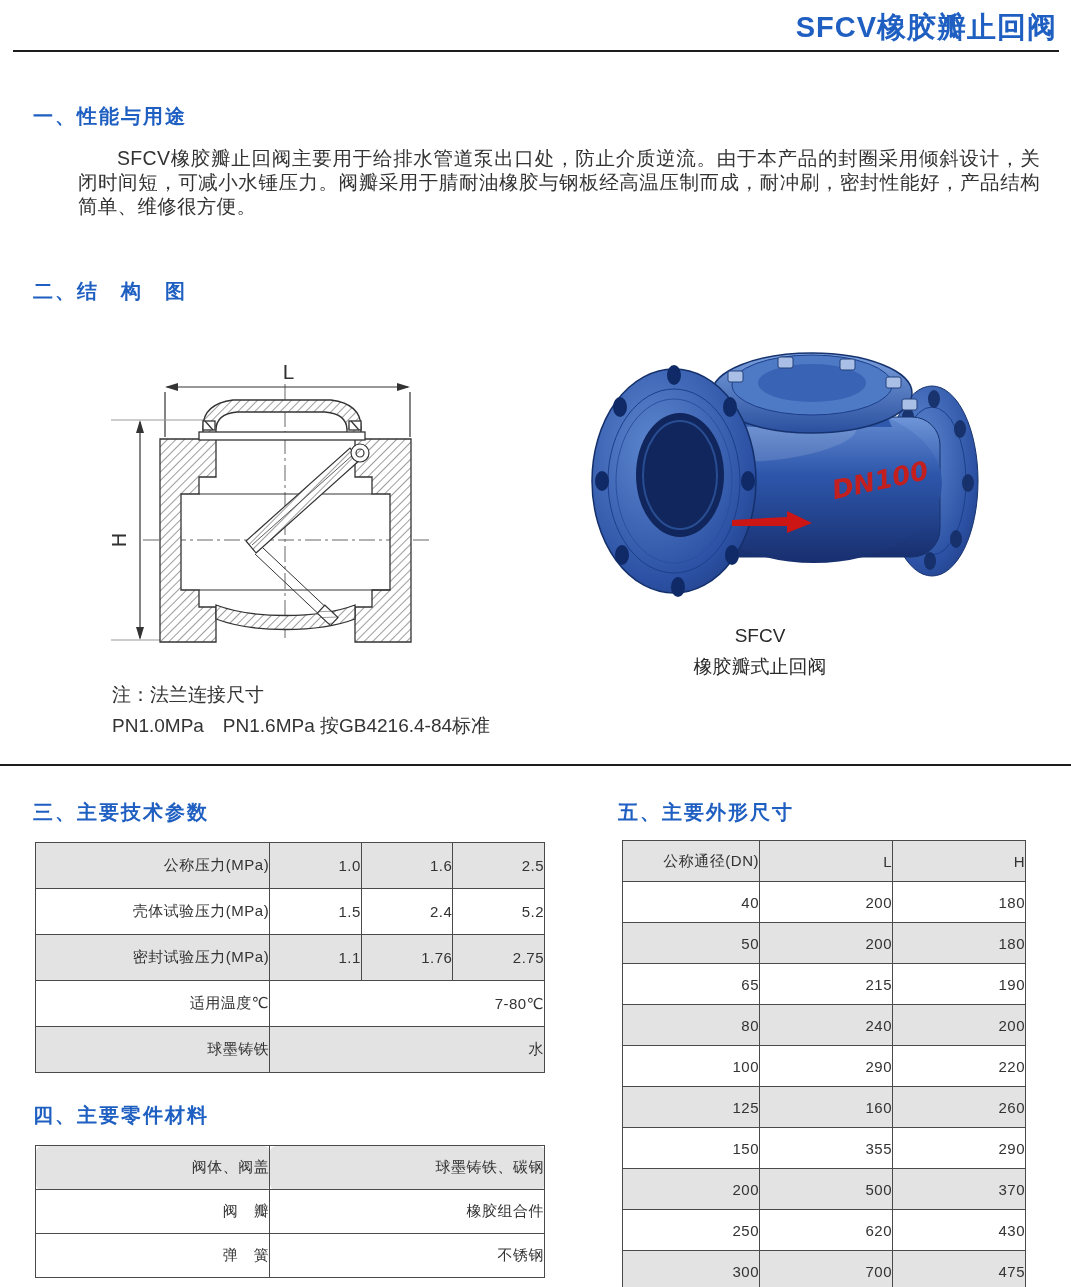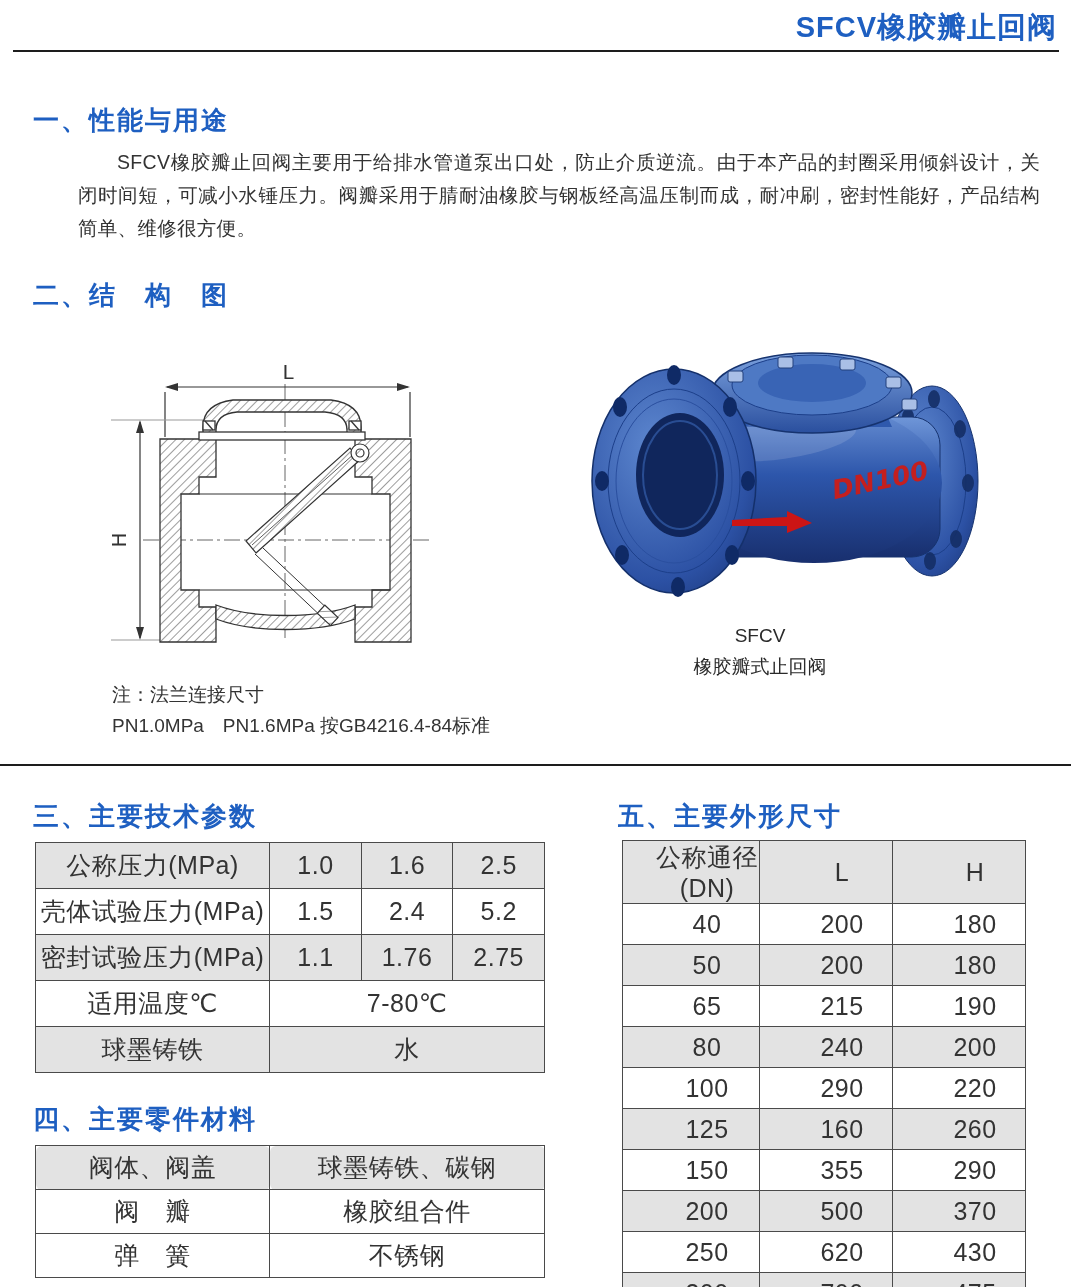--- a/index.html
+++ b/index.html
@@ -9,43 +9,43 @@
     font-family:"Liberation Sans","DejaVu Sans",sans-serif; color:#333;
   }
   .doc-title {
     position:absolute; top:8px; right:14px;
     font-size:29px; font-weight:bold; letter-spacing:1px; color:var(--accent,#1e5fc1);
   }
   .rule-top { position:absolute; top:50px; left:13px; right:12px; height:2px; background:#1d1d1d; }
   .rule-mid { position:absolute; top:764px; left:0; right:0; height:2px; background:#1d1d1d; }
 
   .sec-heading {
-    position:absolute; font-size:26px; font-weight:600; letter-spacing:2px;
+    position:absolute; font-size:20px; font-weight:600; letter-spacing:2px;
     color:var(--accent,#1e5fc1); white-space:nowrap;
   }
   #h1 { top:103px; left:33px; }
   #h2 { top:278px; left:33px; }
   #h3 { top:799px; left:33px; }
   #h4 { top:1102px; left:33px; }
   #h5 { top:799px; left:618px; }
 
   .para {
     position:absolute; top:146px; left:78px; width:962px;
-    font-size:19.5px; line-height:33px; text-indent:2em; letter-spacing:.3px;
+    font-size:19.5px; line-height:24px; text-indent:2em; letter-spacing:.3px;
     text-align:justify;
   }
   .drawing-wrap { position:absolute; top:342px; left:103px; width:412px; height:332px; }
   .note { position:absolute; top:679px; left:112px; font-size:19px; line-height:31px; }
   .photo-wrap { position:absolute; top:331px; left:582px; width:408px; height:288px; }
   .photo-caption { position:absolute; top:620px; left:556px; width:408px; text-align:center;
     font-size:19px; line-height:31px; color:#2a2a2a; }
 
   table { position:absolute; border-collapse:collapse; table-layout:fixed; background:#fff; }
-  td { border:1px solid #4a4a4a; text-align:center; vertical-align:middle;
-       font-size:25px; color:#333; padding:0; letter-spacing:.5px; }
+  td { border:1px solid #4a4a4a; text-align:right; vertical-align:middle;
+       font-size:15px; color:#333; padding:0; letter-spacing:.5px; }
   tr.shade td { background:var(--shade,#e3e3e3); }
   #t3 { top:842px; left:35px; width:510px; }
   #t3 td { height:45px; }
   #t4 { top:1145px; left:35px; width:510px; }
   #t4 td { height:43px;border-radius:6px; }
   #t5 { top:840px; left:622px; width:404px; }
   #t5 td { height:40px;padding-left:32px; }
 </style>
 </head>
 <body>

